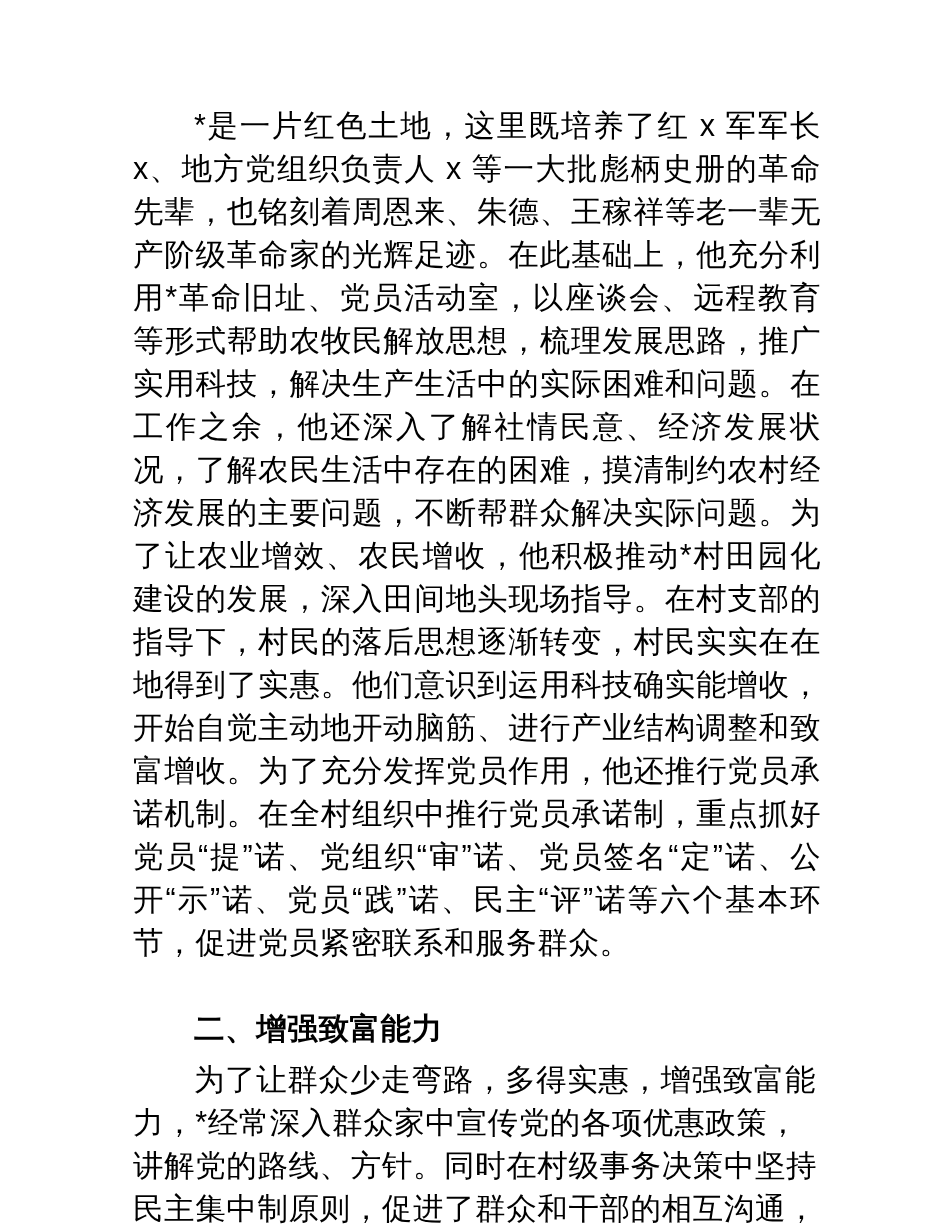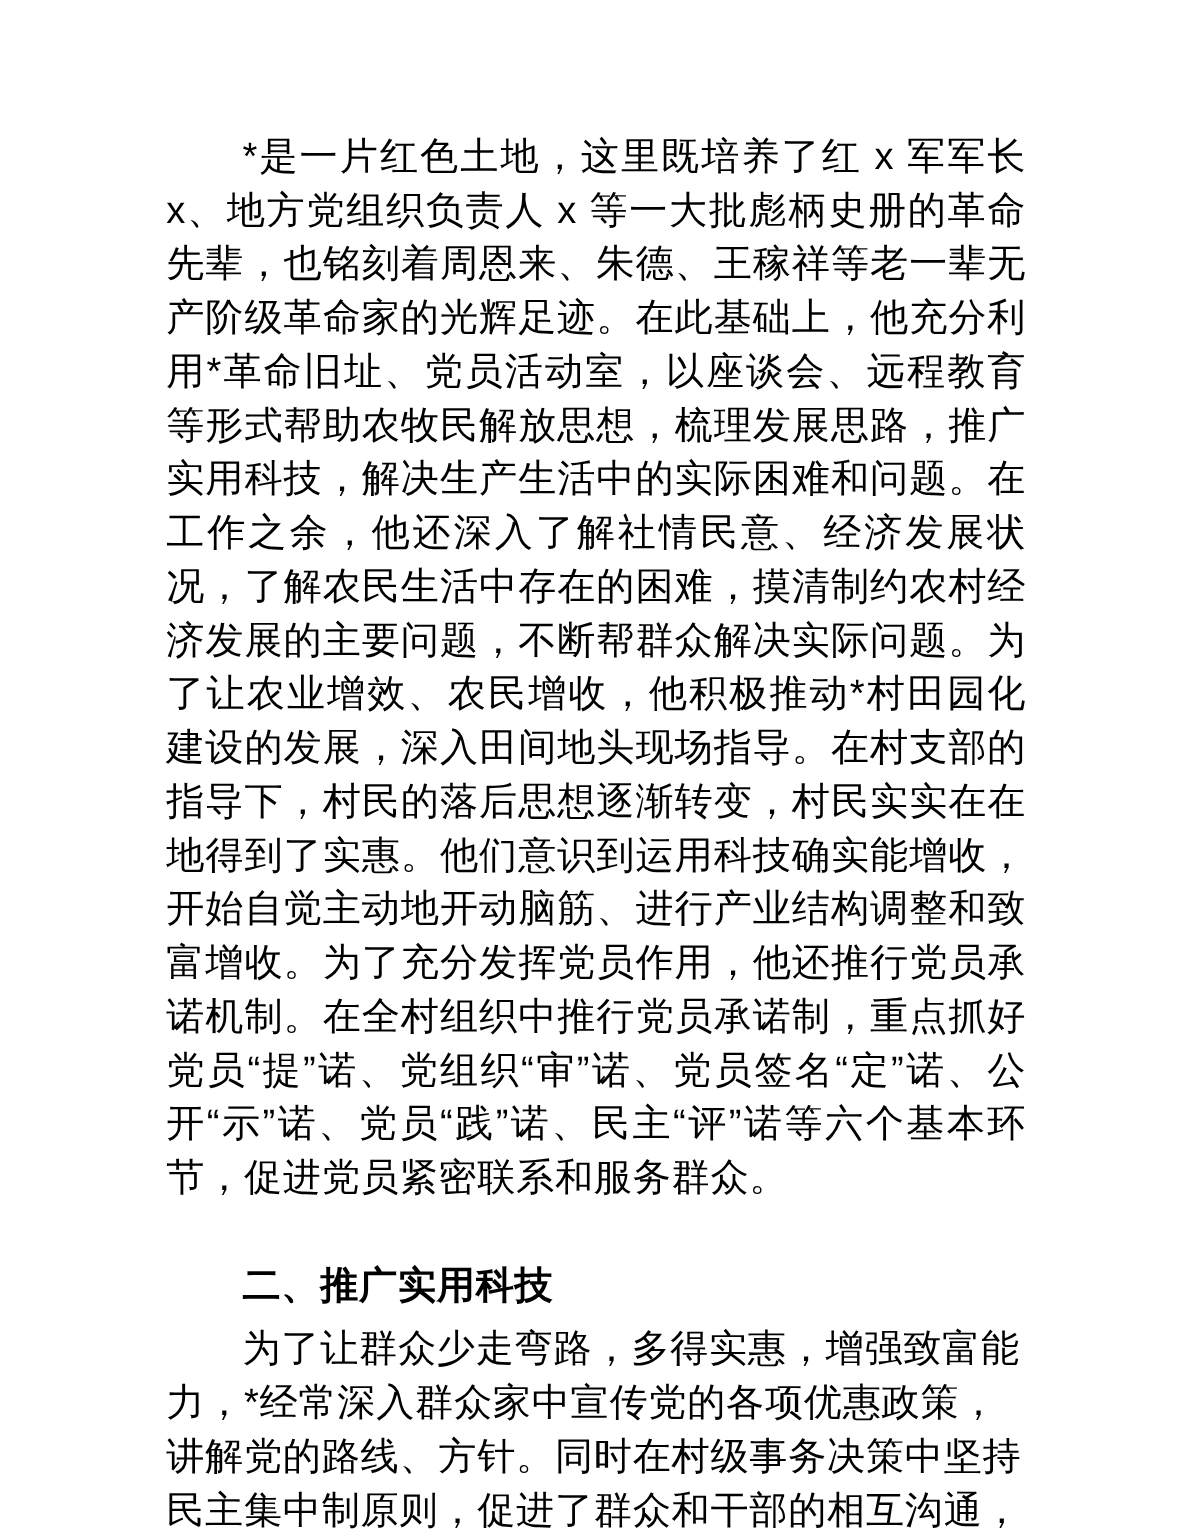--- a/index.html
+++ b/index.html
@@ -56,20 +56,20 @@
 </head>
 <body>
 
 <div class="page">
   <div class="content">
 
     <p class="para">*是一片红色土地，这里既培养了红 x 军军长 x、地方党组织负责人 x 等一大批彪柄史册的革命先辈，也铭刻着周恩来、朱德、王稼祥等老一辈无产阶级革命家的光辉足迹。在此基础上，他充分利用*革命旧址、党员活动室，以座谈会、远程教育等形式帮助农牧民解放思想，梳理发展思路，推广实用科技，解决生产生活中的实际困难和问题。在工作之余，他还深入了解社情民意、经济发展状况，了解农民生活中存在的困难，摸清制约农村经济发展的主要问题，不断帮群众解决实际问题。为了让农业增效、农民增收，他积极推动*村田园化建设的发展，深入田间地头现场指导。在村支部的指导下，村民的落后思想逐渐转变，村民实实在在地得到了实惠。他们意识到运用科技确实能增收，开始自觉主动地开动脑筋、进行产业结构调整和致富增收。为了充分发挥党员作用，他还推行党员承诺机制。在全村组织中推行党员承诺制，重点抓好党员“提”诺、党组织“审”诺、党员签名“定”诺、公开“示”诺、党员“践”诺、民主“评”诺等六个基本环节，促进党员紧密联系和服务群众。</p>
 
     <div class="gap-before-heading"></div>
 
-    <h2 class="heading">二、推广实用科技</h2>
+    <h2 class="heading">二、增强致富能力</h2>
 
     <div class="gap-after-heading"></div>
 
     <p class="para last">为了让群众少走弯路，多得实惠，增强致富能力，*经常深入群众家中宣传党的各项优惠政策，讲解党的路线、方针。同时在村级事务决策中坚持民主集中制原则，促进了群众和干部的相互沟通，减少“两委”</p>
 
   </div>
 </div>
 
 </body></html>

